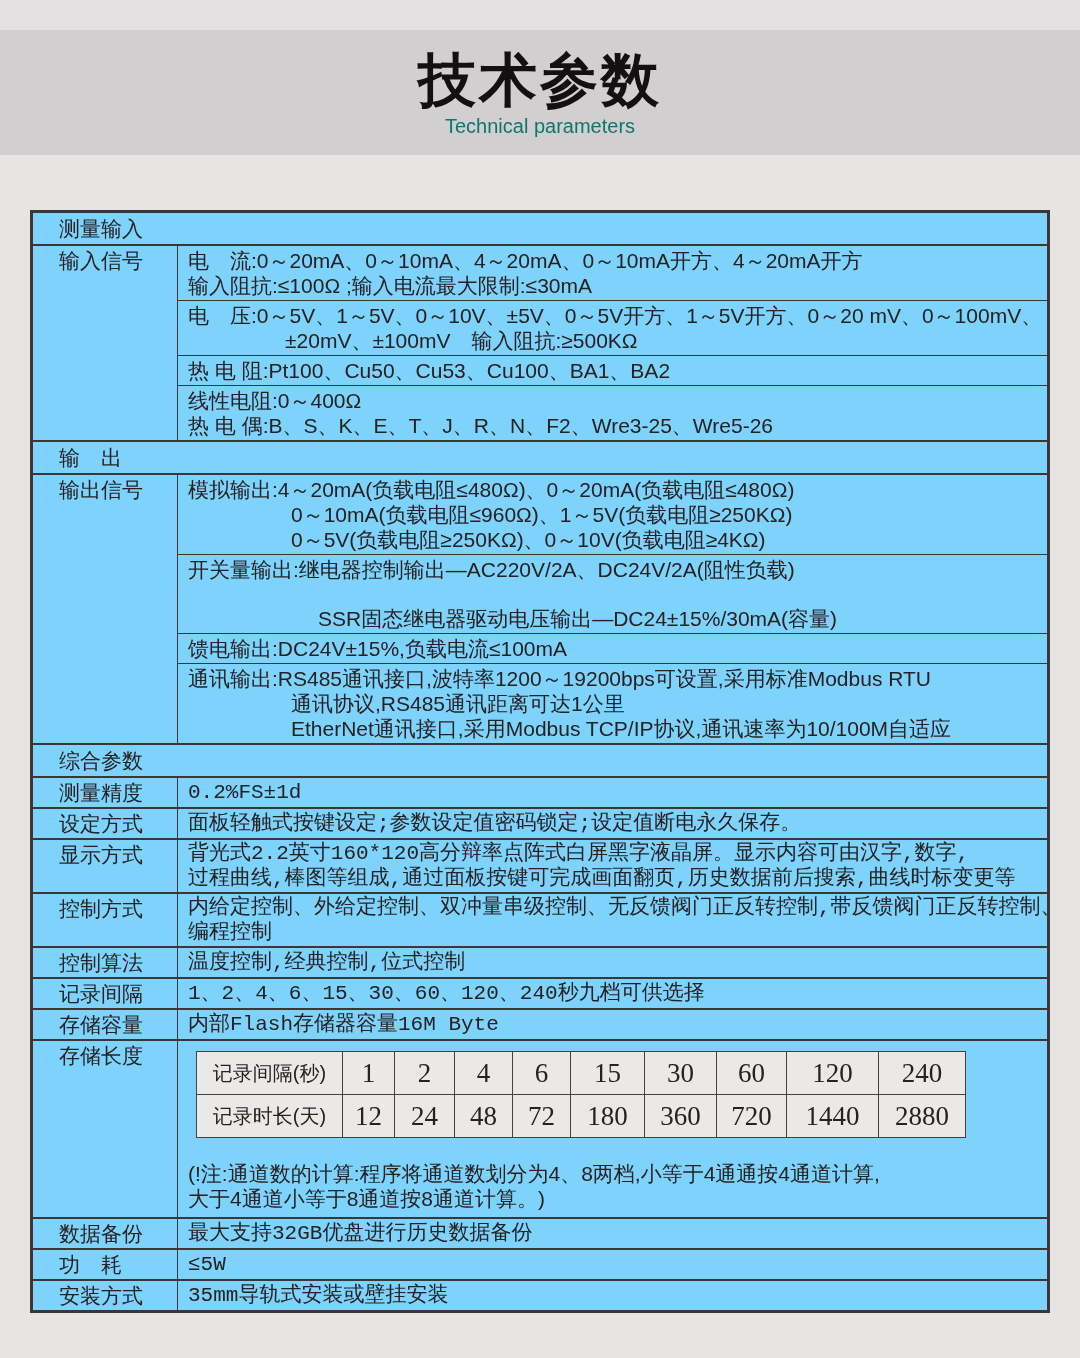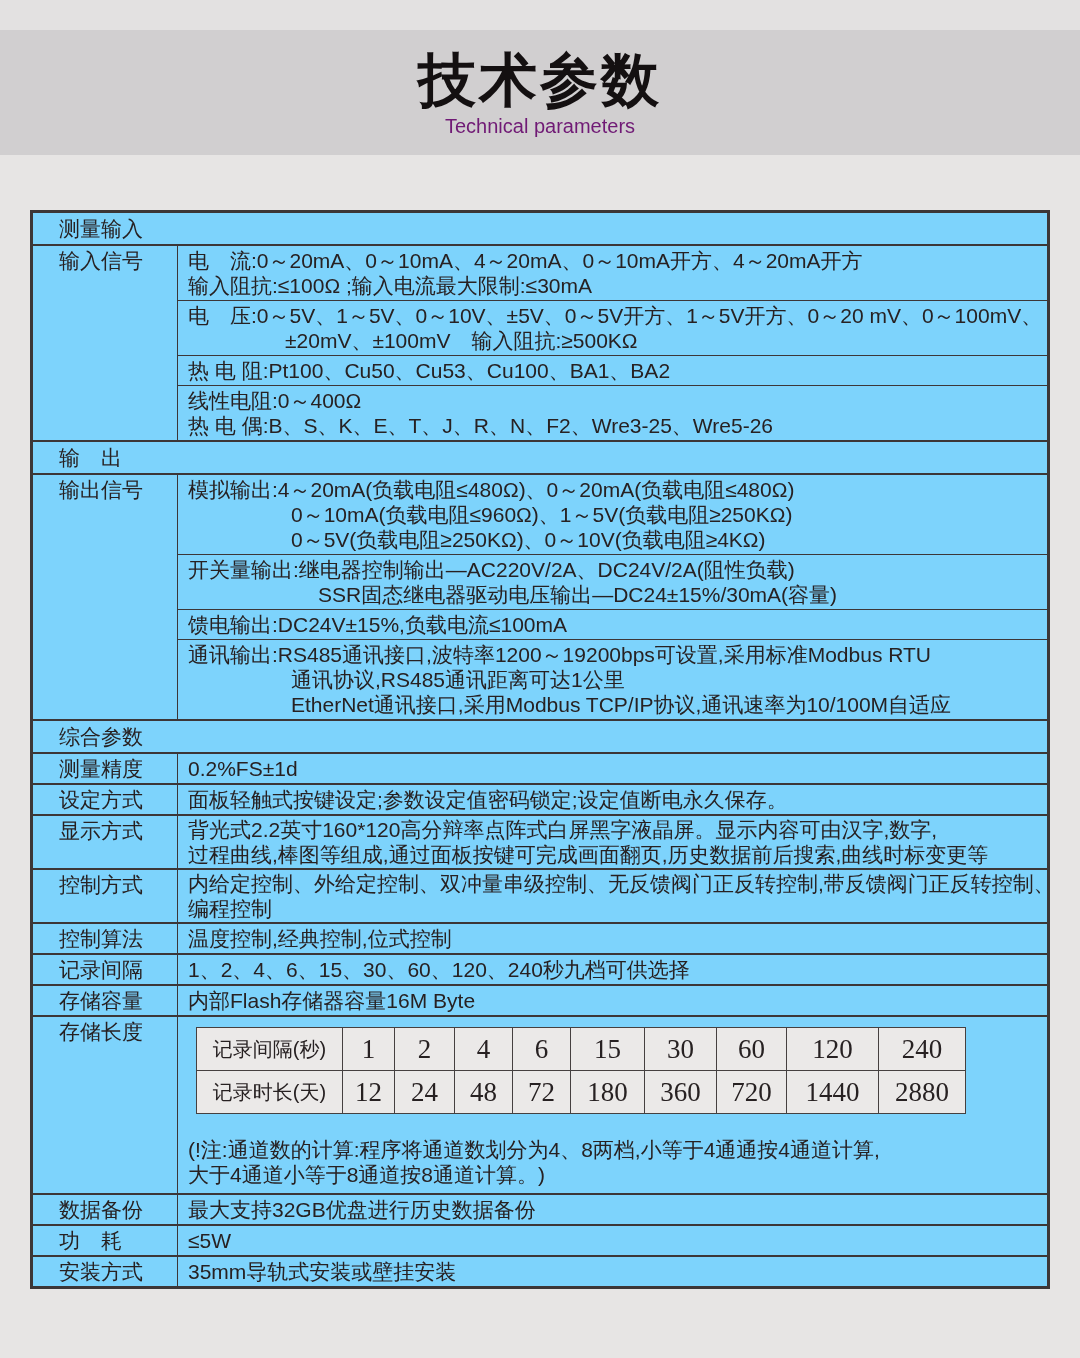--- a/index.html
+++ b/index.html
@@ -13,21 +13,21 @@
   }
   .top-strip { height: 30px; background: #e3e1e1; }
   .title-band {
     height: 125px; background: #d1cfd0;
     display: flex; flex-direction: column; align-items: center; justify-content: center;
   }
   .page-title {
     font-size: 58px; font-weight: 700; letter-spacing: 3px;
     line-height: 1.15; color: #141011;
   }
-  .page-subtitle { font-size: 20px; margin-top: 1px; color: #701a75; }
+  .page-subtitle { font-size: 20px; margin-top: 1px; color: #0f766e; }
 
   .spec-table {
     margin: 55px 30px 0 30px;
     border: 3px solid #3c3637;
     background: #7dd3fc;
   }
   .row { display: flex; }
   .row + .row { border-top: 2.5px solid #3c3637; }
 
   .sec-row { padding: 3px 0 3px 26px; }
@@ -42,25 +42,26 @@
   .lbl.mid { display: flex; align-items: center; }
   .content { flex: 1; min-width: 0; overflow: hidden; }
 
   .subcell { padding: 2px 6px 2px 10px; }
   .subcell + .subcell { border-top: 1.7px solid #3c3637; }
   .line { font-size: 21px; line-height: 25px; white-space: nowrap; }
 
   .single {
     display: flex; flex-direction: column; justify-content: center;
     padding: 1px 6px 1px 10px;
+    font-family: Liberation Mono, monospace;
   }
 
   .ind-sm { padding-left: 97px; }
   .ind-md { padding-left: 103px; }
-  .ind-lg { padding-left: 130px; }
+  .ind-lg { padding-left: 130px; margin-top: 24px; }
 
   .storage-content { padding: 10px 6px 6px 10px; }
   .inner-table {
     display: inline-block;
     border: 1.7px solid #454040;
     margin-left: 8px;
     background: #ebe9e8;
   }
   .it-row { display: flex; }
   .it-row + .it-row { border-top: 1.7px solid #454040; }

